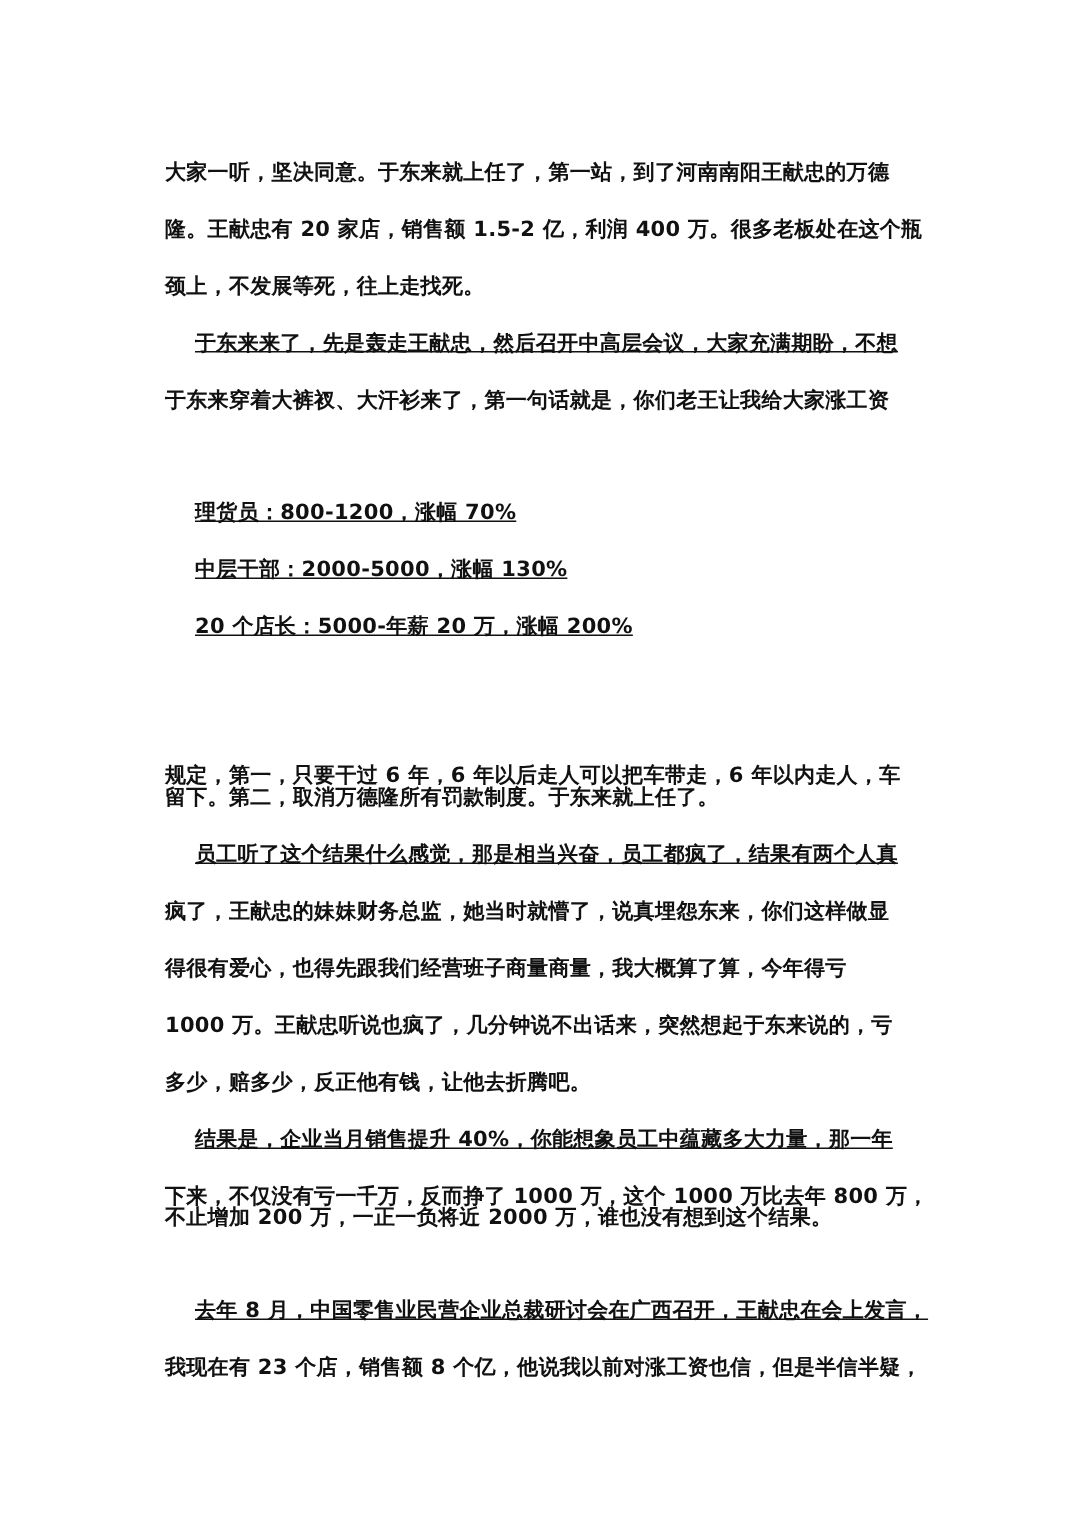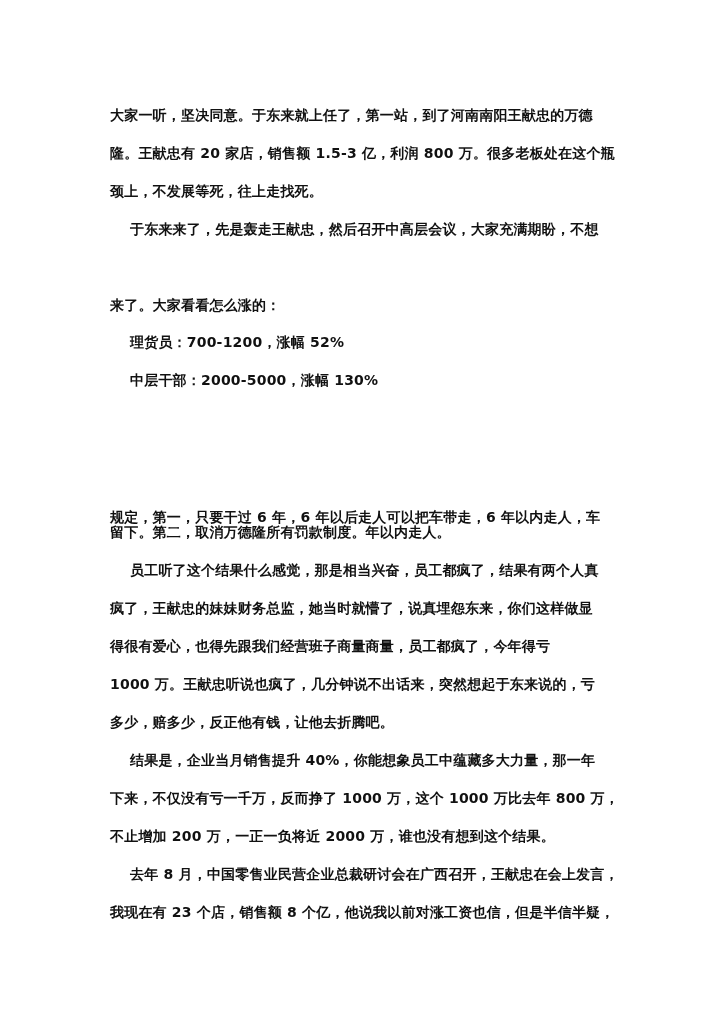--- a/index.html
+++ b/index.html
@@ -1,38 +1,39 @@
 <!DOCTYPE html>
 <html><head>
 <meta charset="utf-8">
 <style>
   html, body { margin: 0; padding: 0; background: #ffffff; }
   body { width: 724px; height: 1024px; position: relative; overflow: hidden;
          font-family: "DejaVu Sans", "Liberation Sans", sans-serif; }
   .page { position: absolute; left: 0; top: 0; width: 724px; height: 1024px; background: #fff; }
   .line { position: absolute; left: 110px; white-space: nowrap; font-size: 14px; font-weight: bold;
           color: #111111; line-height: 20px; letter-spacing: 0.2px; }
-  .indent { left: 130px; }
+  .indent { left: 130px; text-decoration: underline; }
 </style>
 </head>
 <body>
 
 <div class="page">
   <div class="line" style="top:105px">大家一听，坚决同意。于东来就上任了，第一站，到了河南南阳王献忠的万德</div>
-  <div class="line" style="top:143px">隆。王献忠有 20 家店，销售额 1.5-3 亿，利润 800 万。很多老板处在这个瓶</div>
+  <div class="line" style="top:143px">隆。王献忠有 20 家店，销售额 1.5-2 亿，利润 400 万。很多老板处在这个瓶</div>
   <div class="line" style="top:181px">颈上，不发展等死，往上走找死。</div>
   <div class="line indent" style="top:219px">于东来来了，先是轰走王献忠，然后召开中高层会议，大家充满期盼，不想</div>
-  <div class="line" style="top:295px">来了。大家看看怎么涨的：</div>
-  <div class="line indent" style="top:332px">理货员：700-1200，涨幅 52%</div>
+  <div class="line" style="top:257px">于东来穿着大裤衩、大汗衫来了，第一句话就是，你们老王让我给大家涨工资</div>
+  <div class="line indent" style="top:332px">理货员：800-1200，涨幅 70%</div>
   <div class="line indent" style="top:370px">中层干部：2000-5000，涨幅 130%</div>
+  <div class="line indent" style="top:408px">20 个店长：5000-年薪 20 万，涨幅 200%</div>
   <div class="line" style="top:507px">规定，第一，只要干过 6 年，6 年以后走人可以把车带走，6 年以内走人，车</div>
-  <div class="line" style="top:522px">留下。第二，取消万德隆所有罚款制度。年以内走人。</div>
+  <div class="line" style="top:522px">留下。第二，取消万德隆所有罚款制度。于东来就上任了。</div>
   <div class="line indent" style="top:560px">员工听了这个结果什么感觉，那是相当兴奋，员工都疯了，结果有两个人真</div>
   <div class="line" style="top:598px">疯了，王献忠的妹妹财务总监，她当时就懵了，说真埋怨东来，你们这样做显</div>
-  <div class="line" style="top:636px">得很有爱心，也得先跟我们经营班子商量商量，员工都疯了，今年得亏</div>
+  <div class="line" style="top:636px">得很有爱心，也得先跟我们经营班子商量商量，我大概算了算，今年得亏</div>
   <div class="line" style="top:674px">1000 万。王献忠听说也疯了，几分钟说不出话来，突然想起于东来说的，亏</div>
   <div class="line" style="top:712px">多少，赔多少，反正他有钱，让他去折腾吧。</div>
   <div class="line indent" style="top:750px">结果是，企业当月销售提升 40%，你能想象员工中蕴藏多大力量，那一年</div>
   <div class="line" style="top:788px">下来，不仅没有亏一千万，反而挣了 1000 万，这个 1000 万比去年 800 万，</div>
-  <div class="line" style="top:826px">不止增加 200 万，一正一负将近 2000 万，谁也没有想到这个结果。</div>
+  <div class="line" style="top:802px">不止增加 200 万，一正一负将近 2000 万，谁也没有想到这个结果。</div>
   <div class="line indent" style="top:864px">去年 8 月，中国零售业民营企业总裁研讨会在广西召开，王献忠在会上发言，</div>
   <div class="line" style="top:902px">我现在有 23 个店，销售额 8 个亿，他说我以前对涨工资也信，但是半信半疑，</div>
 </div>
 
 </body></html>

